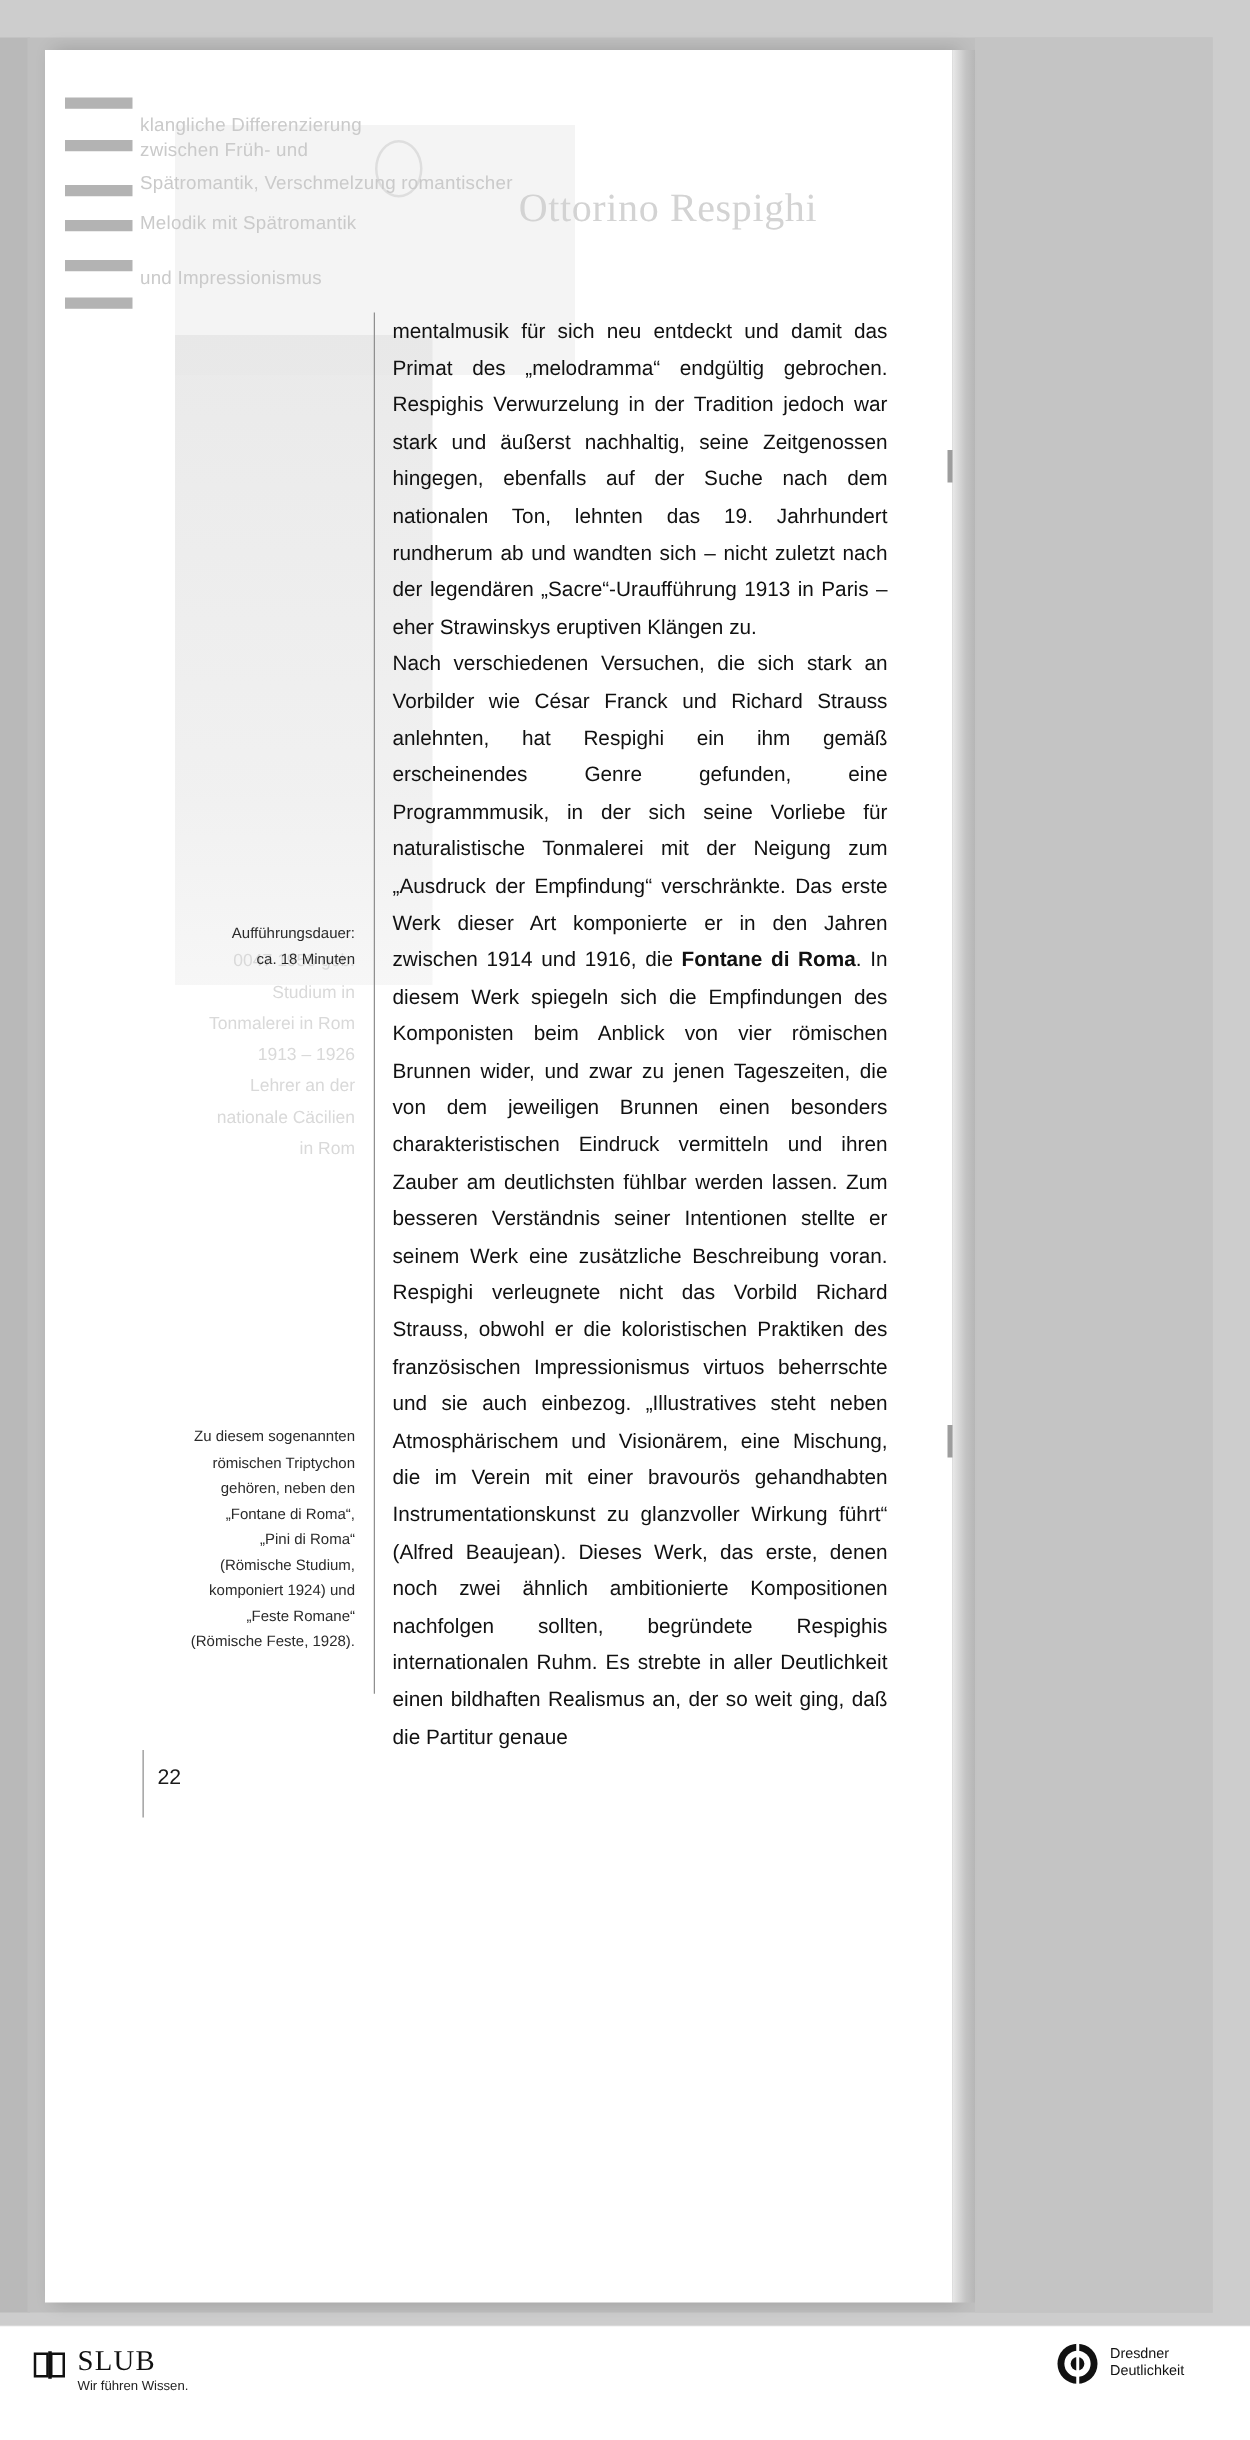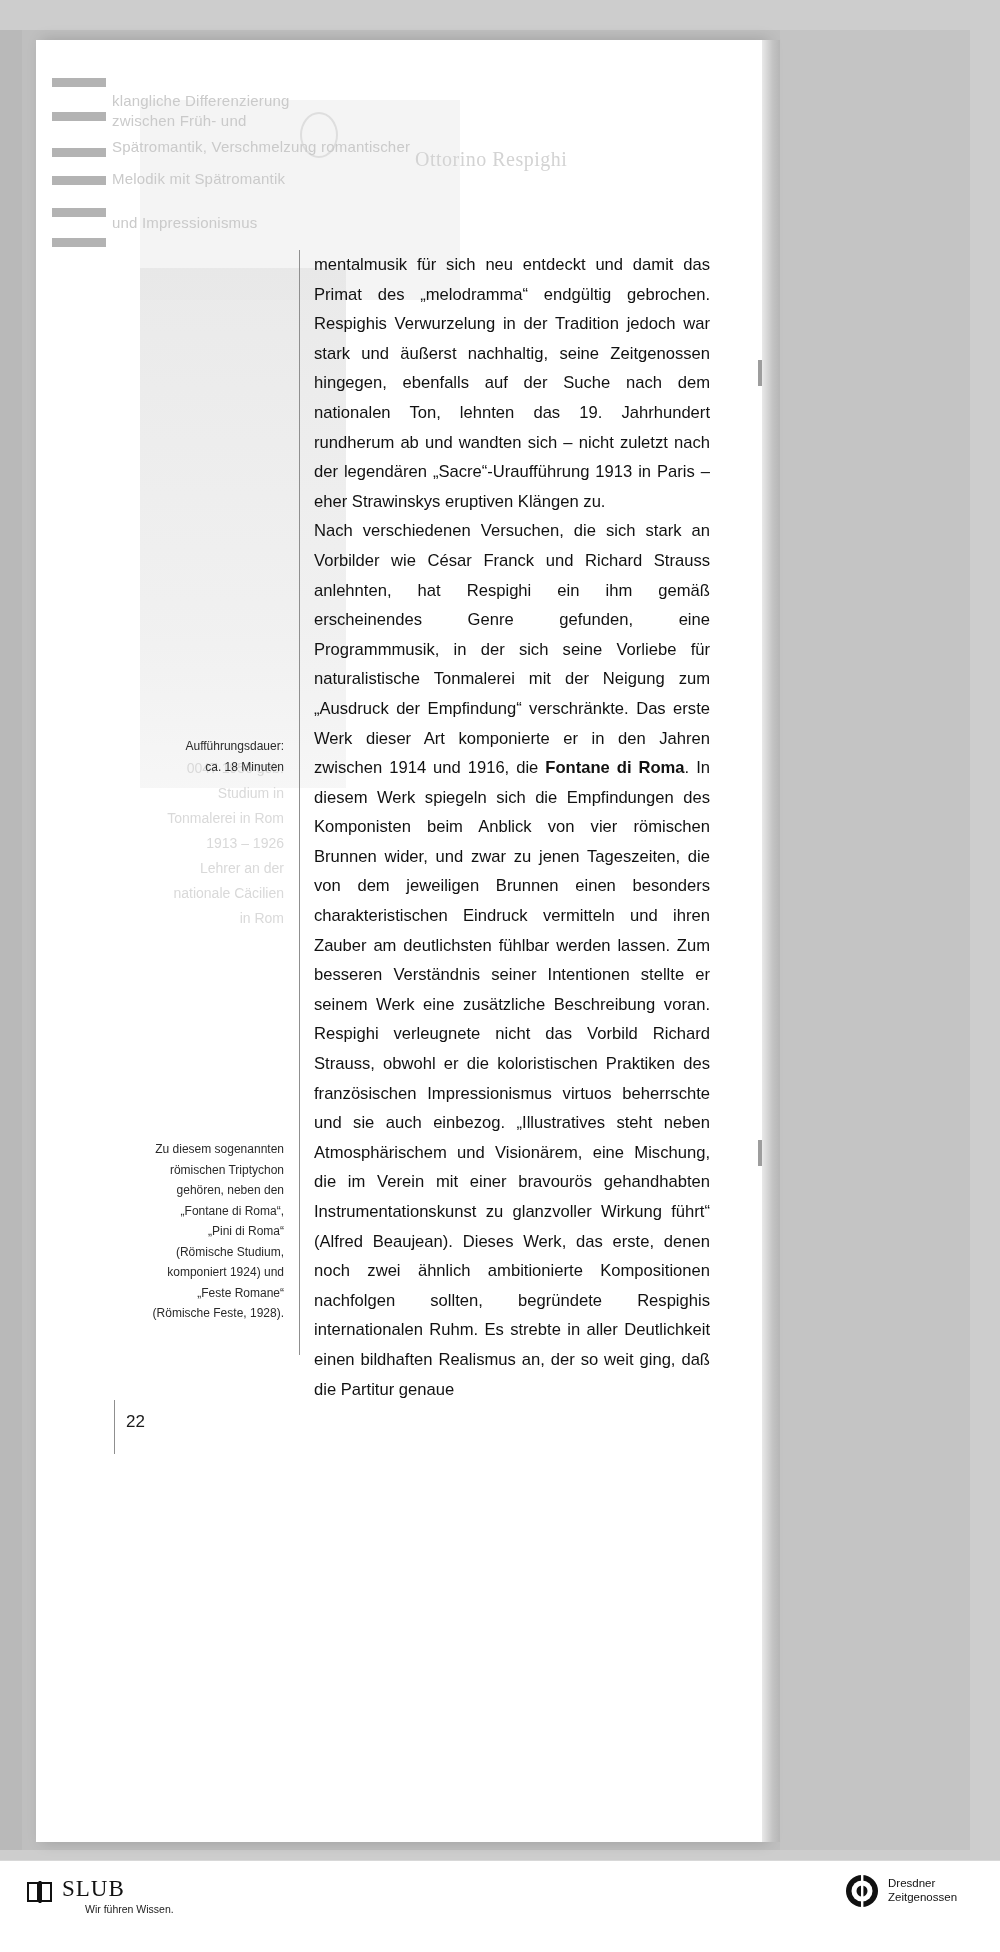--- a/index.html
+++ b/index.html
@@ -78,21 +78,21 @@
     color: #cacaca;
     font-size: 15px;
     letter-spacing: .2px;
     white-space: nowrap;
     font-family: Liberation Sans, sans-serif;
   }
   .ghost-title {
     position: absolute;
     left: 415px; top: 148px;
     color: #d3d3d3;
-    font-size: 20px;
+    font-size: 32px;
     font-family: "Liberation Serif", serif;
     letter-spacing: .5px;
     white-space: nowrap;
   }
   .ghost-circle {
     position: absolute;
     left: 300px; top: 112px;
     width: 34px; height: 42px;
     border: 2px solid #dedede;
     border-radius: 50%;
@@ -195,21 +195,20 @@
     font-family: "Liberation Serif", serif;
     font-size: 23px;
     font-weight: normal;
     letter-spacing: 1px;
     color: #111;
   }
   .slub-tag {
     font-size: 10.5px;
     color: #222;
     margin-top: 1px;
-    margin-left: 23px;
   }
   .dp-logo {
     position: absolute;
     left: 845px; top: 1874px;
     width: 34px; height: 34px;
   }
   .dp-text {
     position: absolute;
     left: 888px; top: 1876px;
     font-size: 11.5px;
@@ -313,14 +312,14 @@
 
 <svg class="dp-logo" viewBox="0 0 34 34">
   <circle cx="17" cy="17" r="16" fill="#111"></circle>
   <circle cx="17" cy="17" r="10.5" fill="#fff"></circle>
   <circle cx="17" cy="17" r="5.5" fill="#111"></circle>
   <rect x="16" y="0" width="2.4" height="34" fill="#fff"></rect>
 </svg>
 
 <div class="dp-text">
   <div>Dresdner</div>
-  <div>Zeitgenossen</div>
+  <div>Deutlichkeit</div>
 </div>
 
 </body></html>

